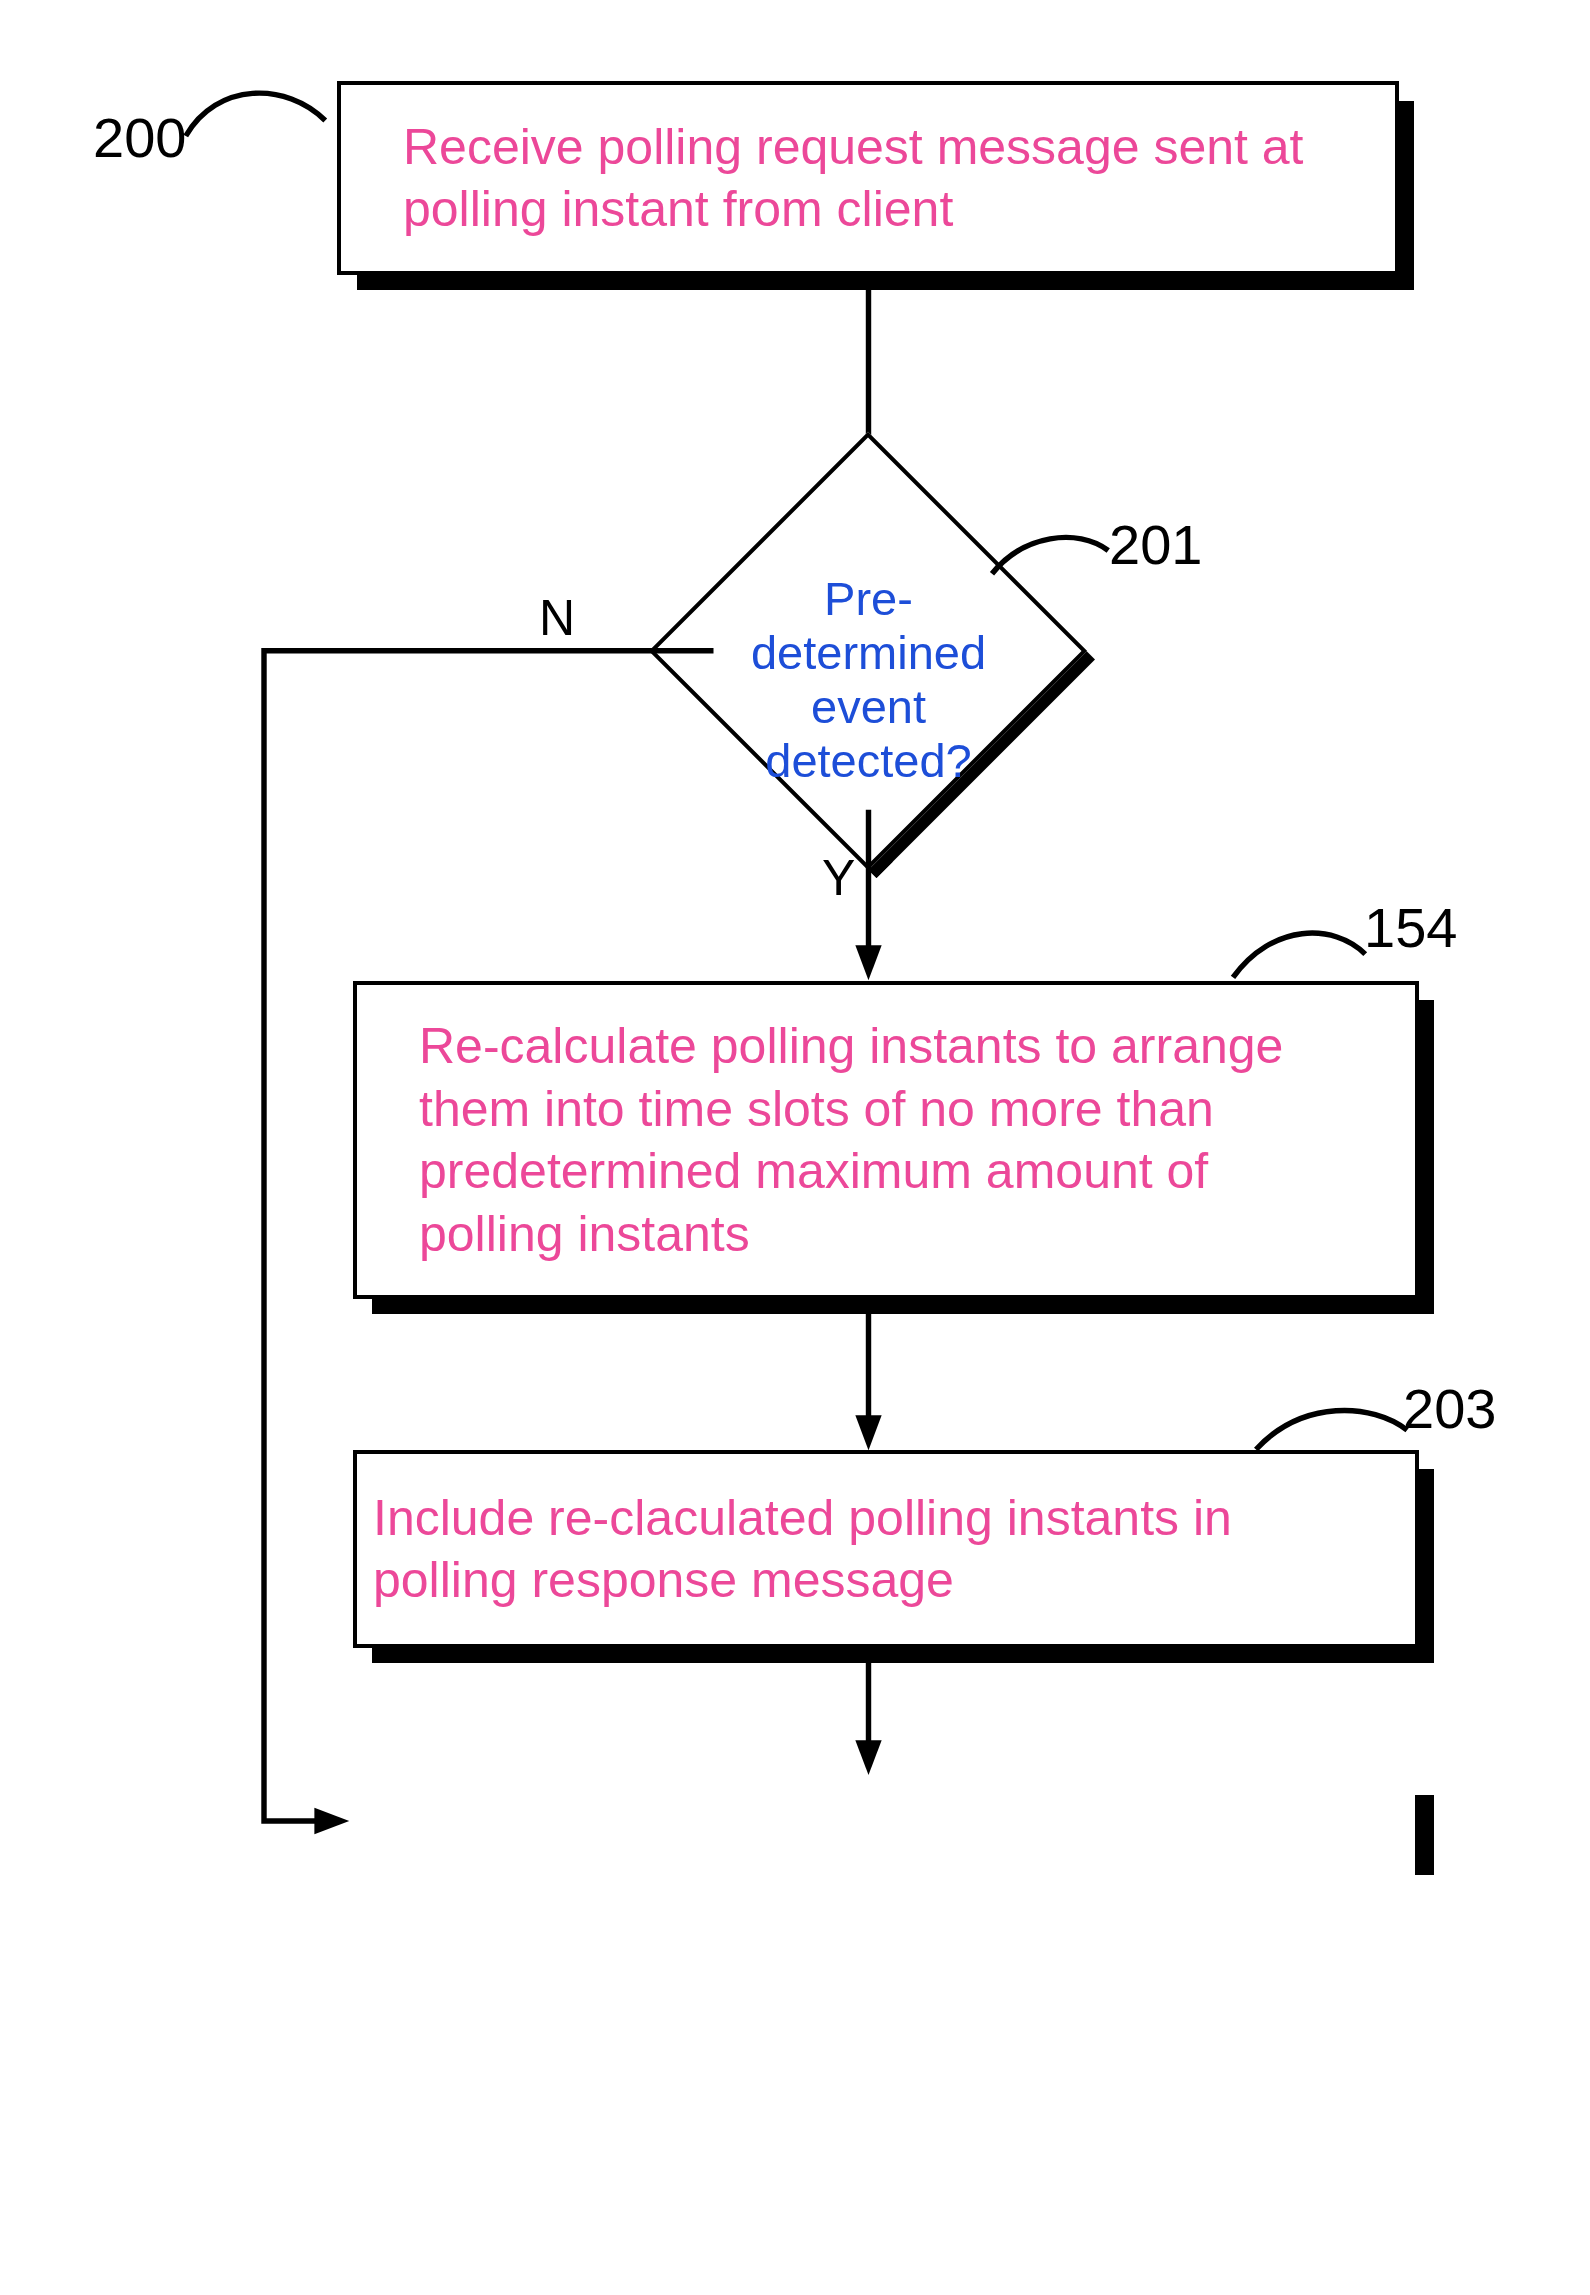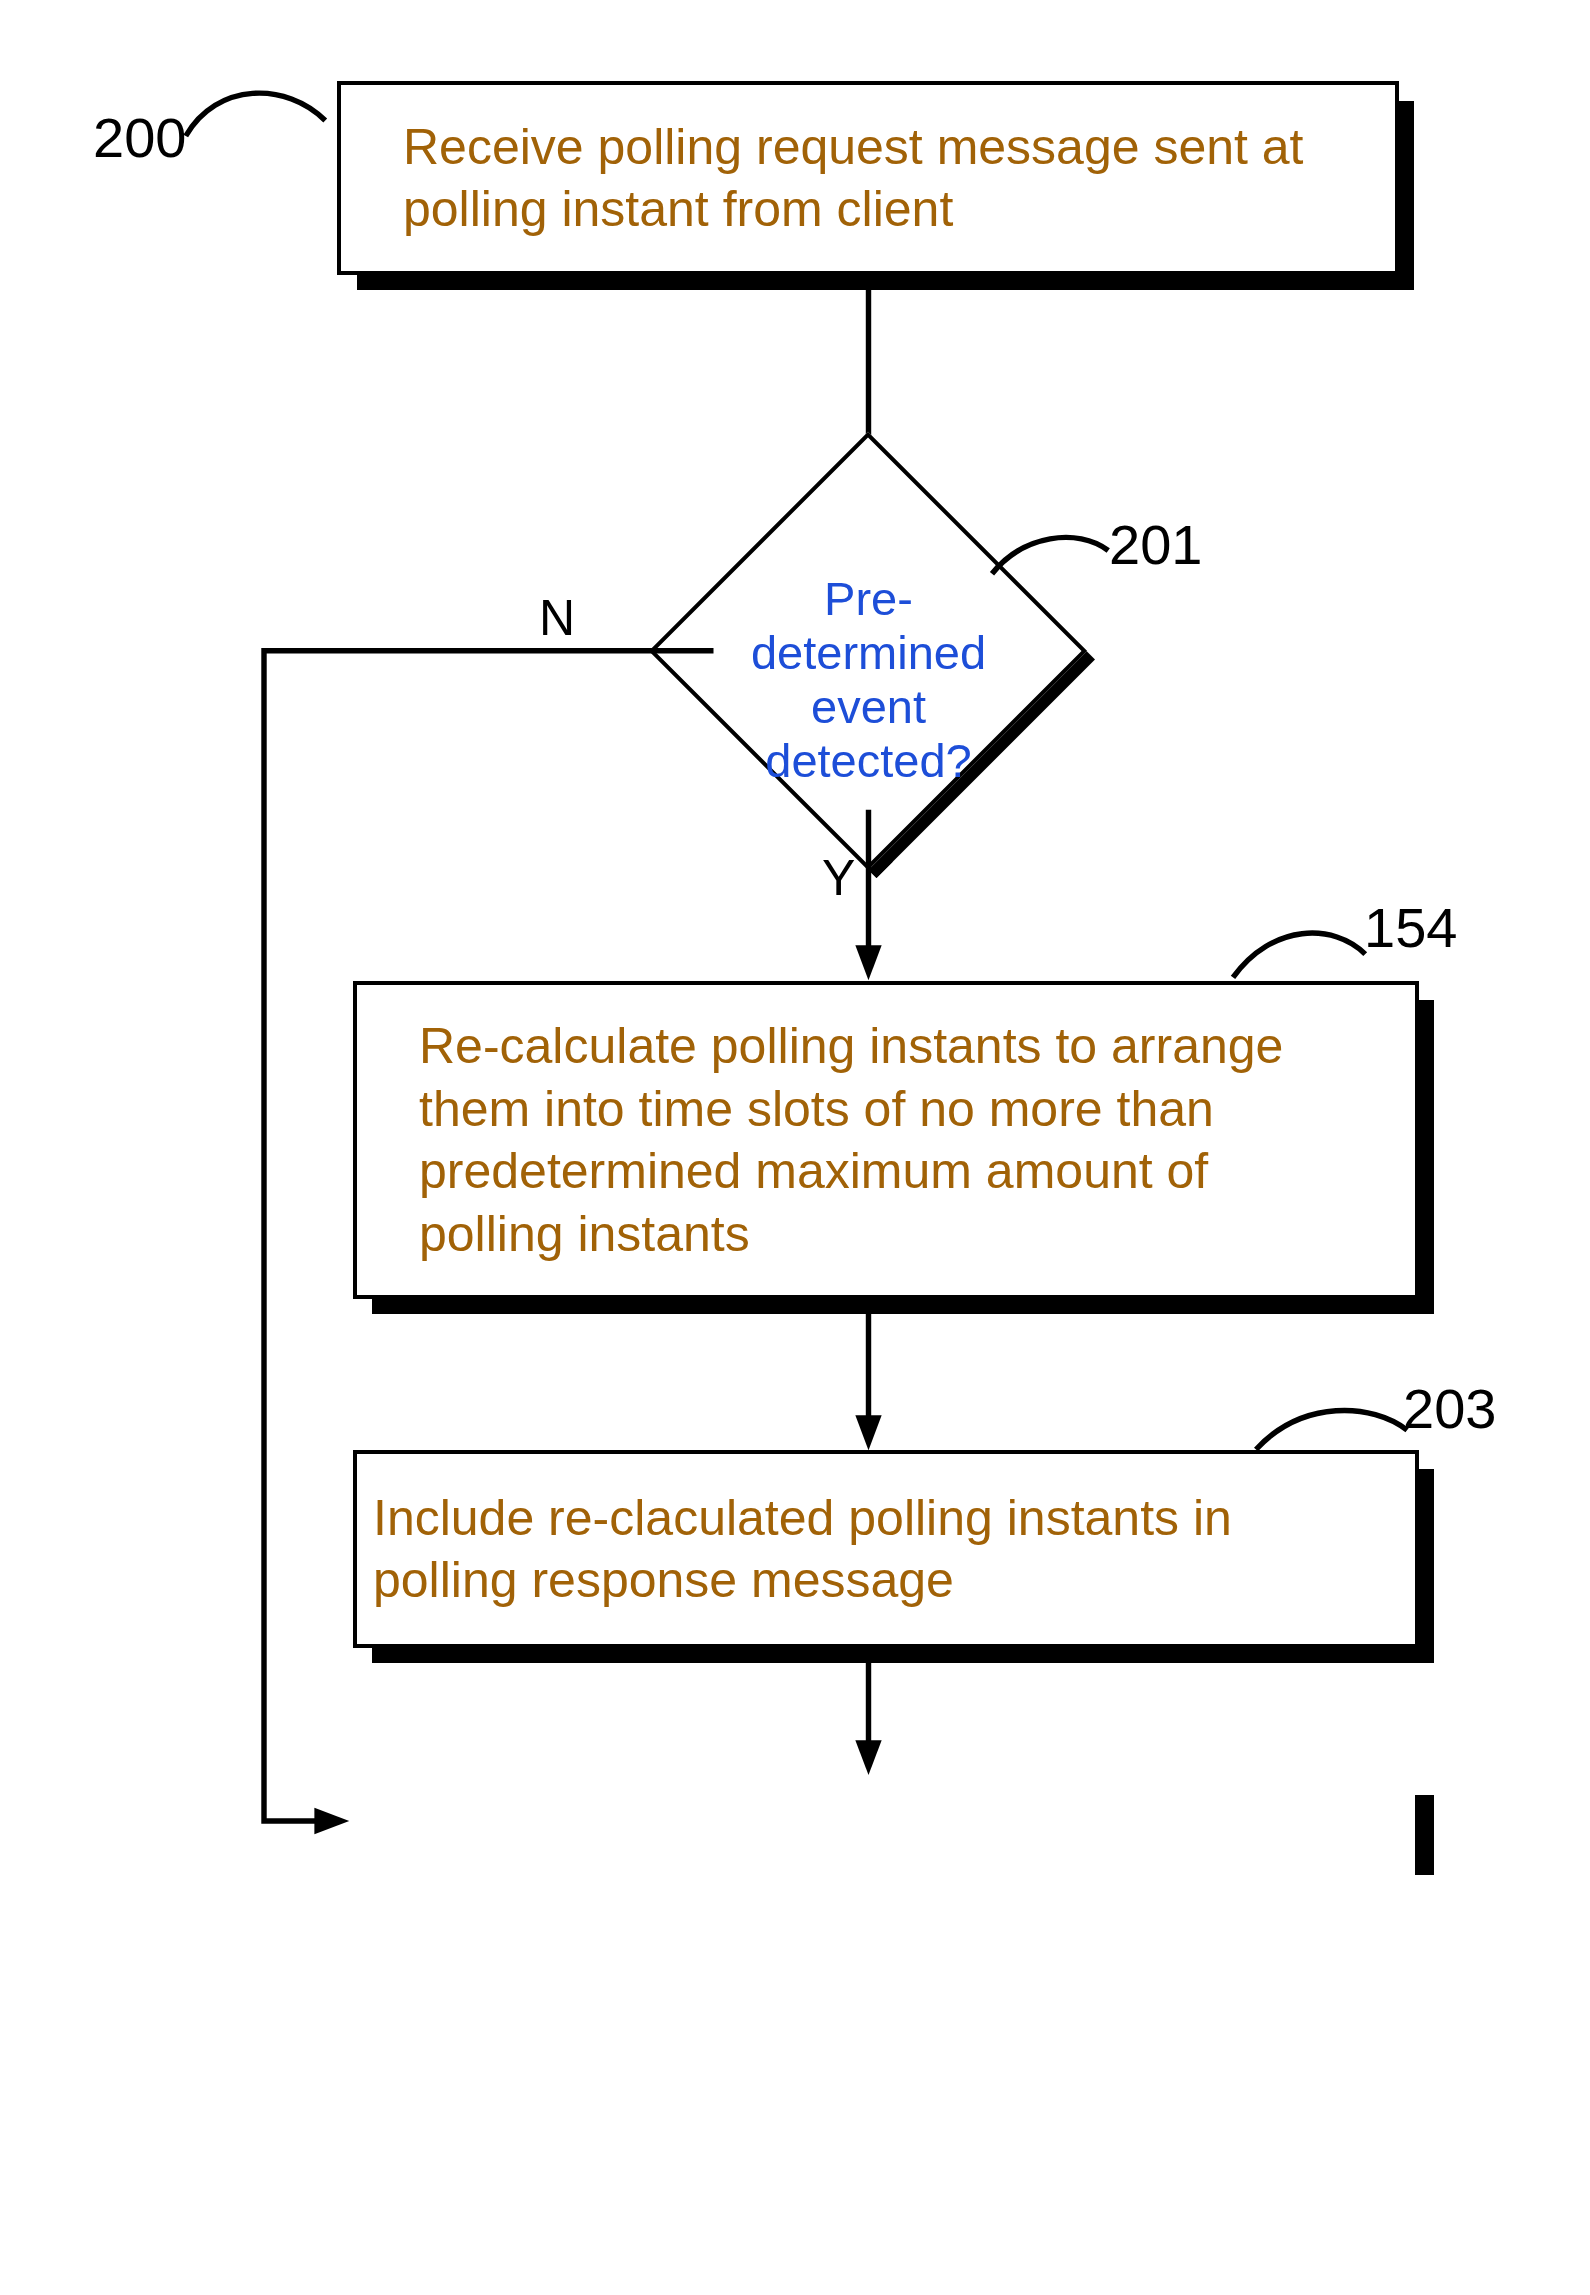--- a/index.html
+++ b/index.html
@@ -19,21 +19,21 @@
     border: 4.7px solid #000;
     background: #fff;
     box-sizing: border-box;
     display: flex;
     align-items: center;
     padding: 23px 62px;
   }
   .box .txt {
     font-size: 50px;
     line-height: 1.25;
-    color: #a16207;
+    color: #ec4899;
   }
   .shadow-b {
     position: absolute;
     background: #000;
   }
   .shadow-r {
     position: absolute;
     background: #000;
   }
   .diamond-wrap {

